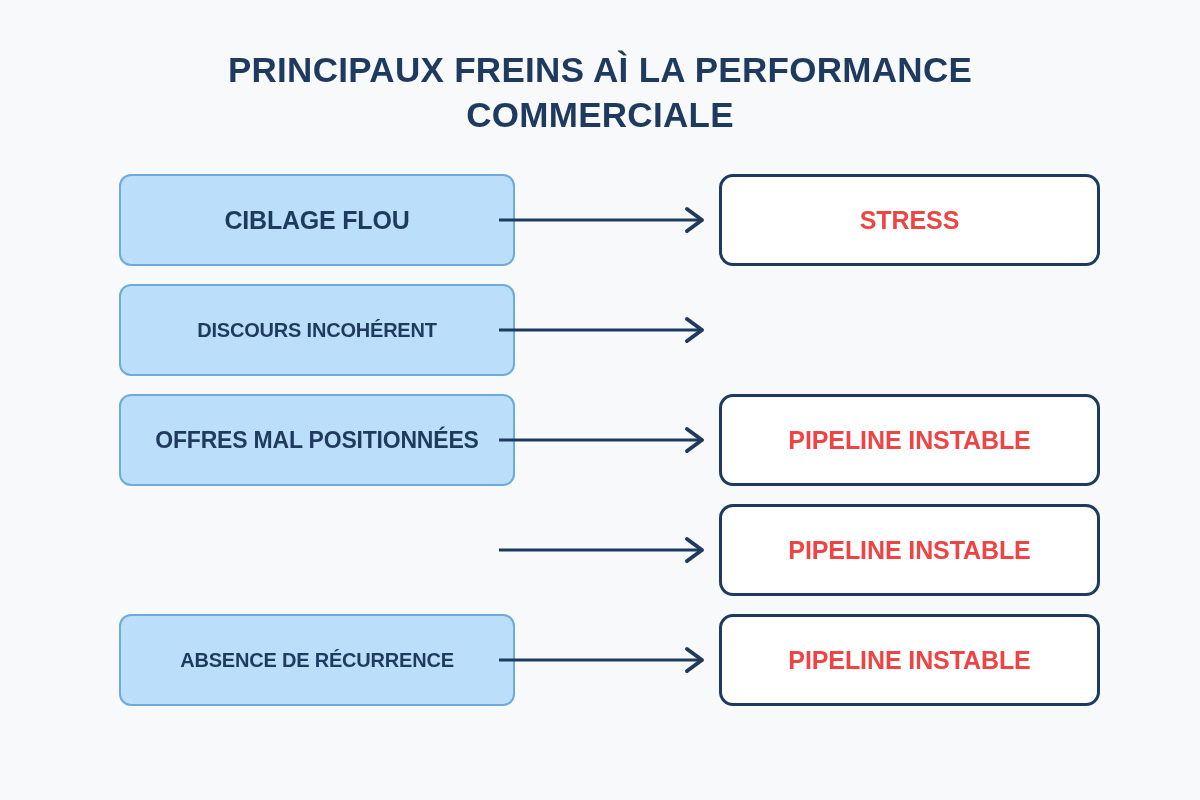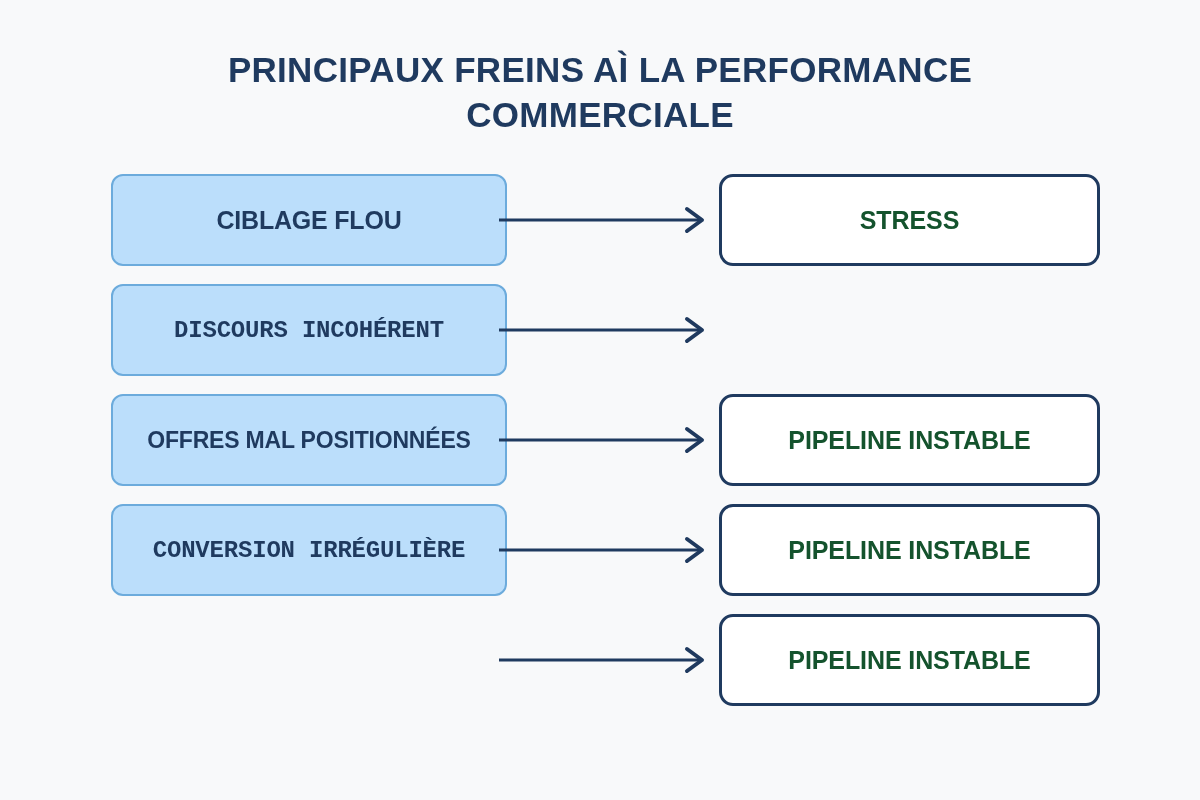--- a/index.html
+++ b/index.html
@@ -41,21 +41,21 @@
   .row {
     position: absolute;
     left: 0;
     width: 1200px;
     height: 92px;
   }
 
   
   .cause-box {
     position: absolute;
-    left: 111px;
+    left: 119px;
     top: 0;
     width: 396px;
     height: 92px;
     box-sizing: border-box;
     background: #bbdefb;
     border: 2px solid #6cabdc;
     border-radius: 12px;
     display: flex;
     align-items: center;
     justify-content: center;
@@ -78,21 +78,21 @@
     height: 92px;
     box-sizing: border-box;
     background: #ffffff;
     border: 3px solid #1f3a5f;
     border-radius: 14px;
     display: flex;
     align-items: center;
     justify-content: center;
   }
   .effect-label {
-    color: #14532d;
+    color: #ef4444;
     font-size: 25px;
     font-weight: bold;
     letter-spacing: -0.1px;
     white-space: nowrap;
     text-align: center;
   }
 
   
   .arrow {
     position: absolute;
@@ -100,21 +100,21 @@
     top: 30px;
     width: 220px;
     height: 32px;
     overflow: visible;
   }
   .arrow svg {
     display: block;
   }
 
   
-  .fit-sm { font-size: 24px; font-family: Liberation Mono, monospace; }
+  .fit-sm { font-size: 20px; }
   .fit-xs { font-size: 23px; text-align: center; }
 </style>
 </head>
 <body>
 
 <div id="canvas">
 
   <div id="title">PRINCIPAUX FREINS AÌ LA PERFORMANCE
 COMMERCIALE</div>
 
@@ -154,35 +154,35 @@
         <line x1="0" y1="16" x2="202" y2="16" stroke="#1f3a5f" stroke-width="3"></line>
         <polyline points="188,5 203,16 188,27" fill="none" stroke="#1f3a5f" stroke-width="4" stroke-linecap="round" stroke-linejoin="round"></polyline>
       </svg>
     </div>
     <div class="effect-box">
       <span class="effect-label">PIPELINE INSTABLE</span>
     </div>
   </div>
 
   <div class="row" style="top:504px;">
-    <div class="cause-box">
-      <span class="cause-label fit-sm">CONVERSION IRRÉGULIÈRE</span>
-    </div>
     <div class="arrow">
       <svg width="220" height="32" viewBox="0 0 220 32" xmlns="http://www.w3.org/2000/svg">
         <line x1="0" y1="16" x2="202" y2="16" stroke="#1f3a5f" stroke-width="3"></line>
         <polyline points="188,5 203,16 188,27" fill="none" stroke="#1f3a5f" stroke-width="4" stroke-linecap="round" stroke-linejoin="round"></polyline>
       </svg>
     </div>
     <div class="effect-box">
       <span class="effect-label">PIPELINE INSTABLE</span>
     </div>
   </div>
 
   <div class="row" style="top:614px;">
+    <div class="cause-box">
+      <span class="cause-label fit-sm">ABSENCE DE RÉCURRENCE</span>
+    </div>
     <div class="arrow">
       <svg width="220" height="32" viewBox="0 0 220 32" xmlns="http://www.w3.org/2000/svg">
         <line x1="0" y1="16" x2="202" y2="16" stroke="#1f3a5f" stroke-width="3"></line>
         <polyline points="188,5 203,16 188,27" fill="none" stroke="#1f3a5f" stroke-width="4" stroke-linecap="round" stroke-linejoin="round"></polyline>
       </svg>
     </div>
     <div class="effect-box">
       <span class="effect-label">PIPELINE INSTABLE</span>
     </div>
   </div>

